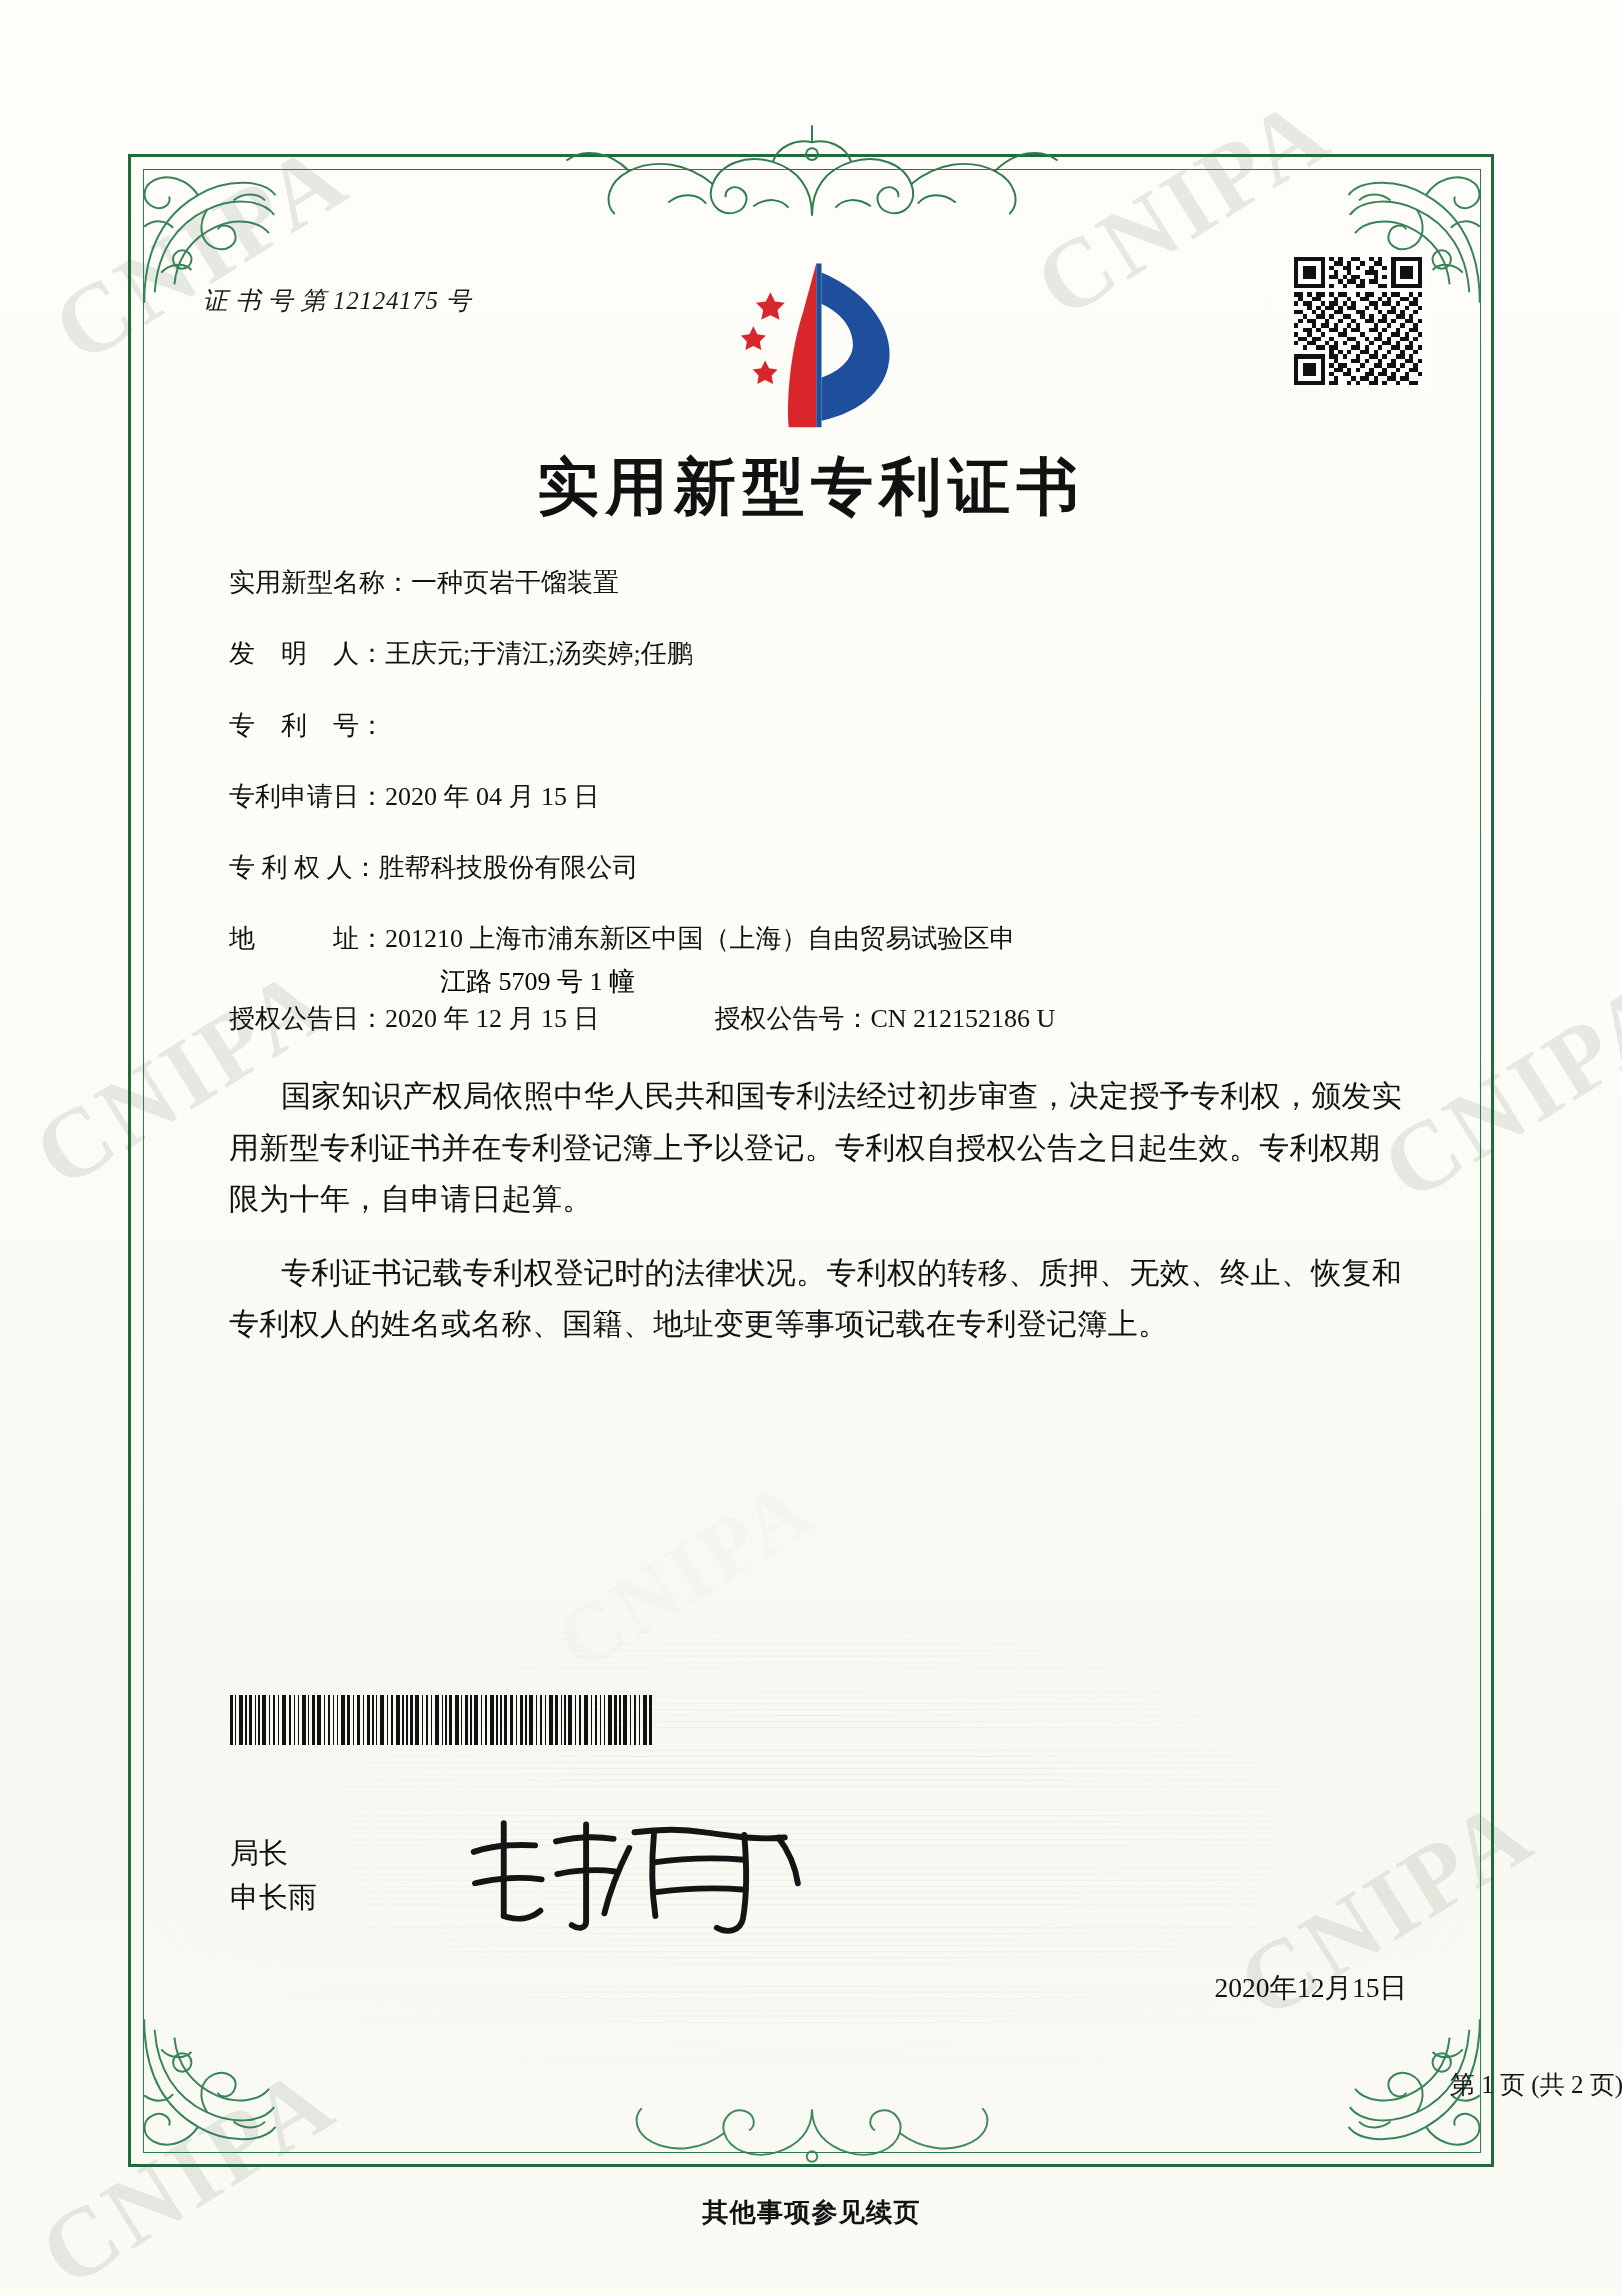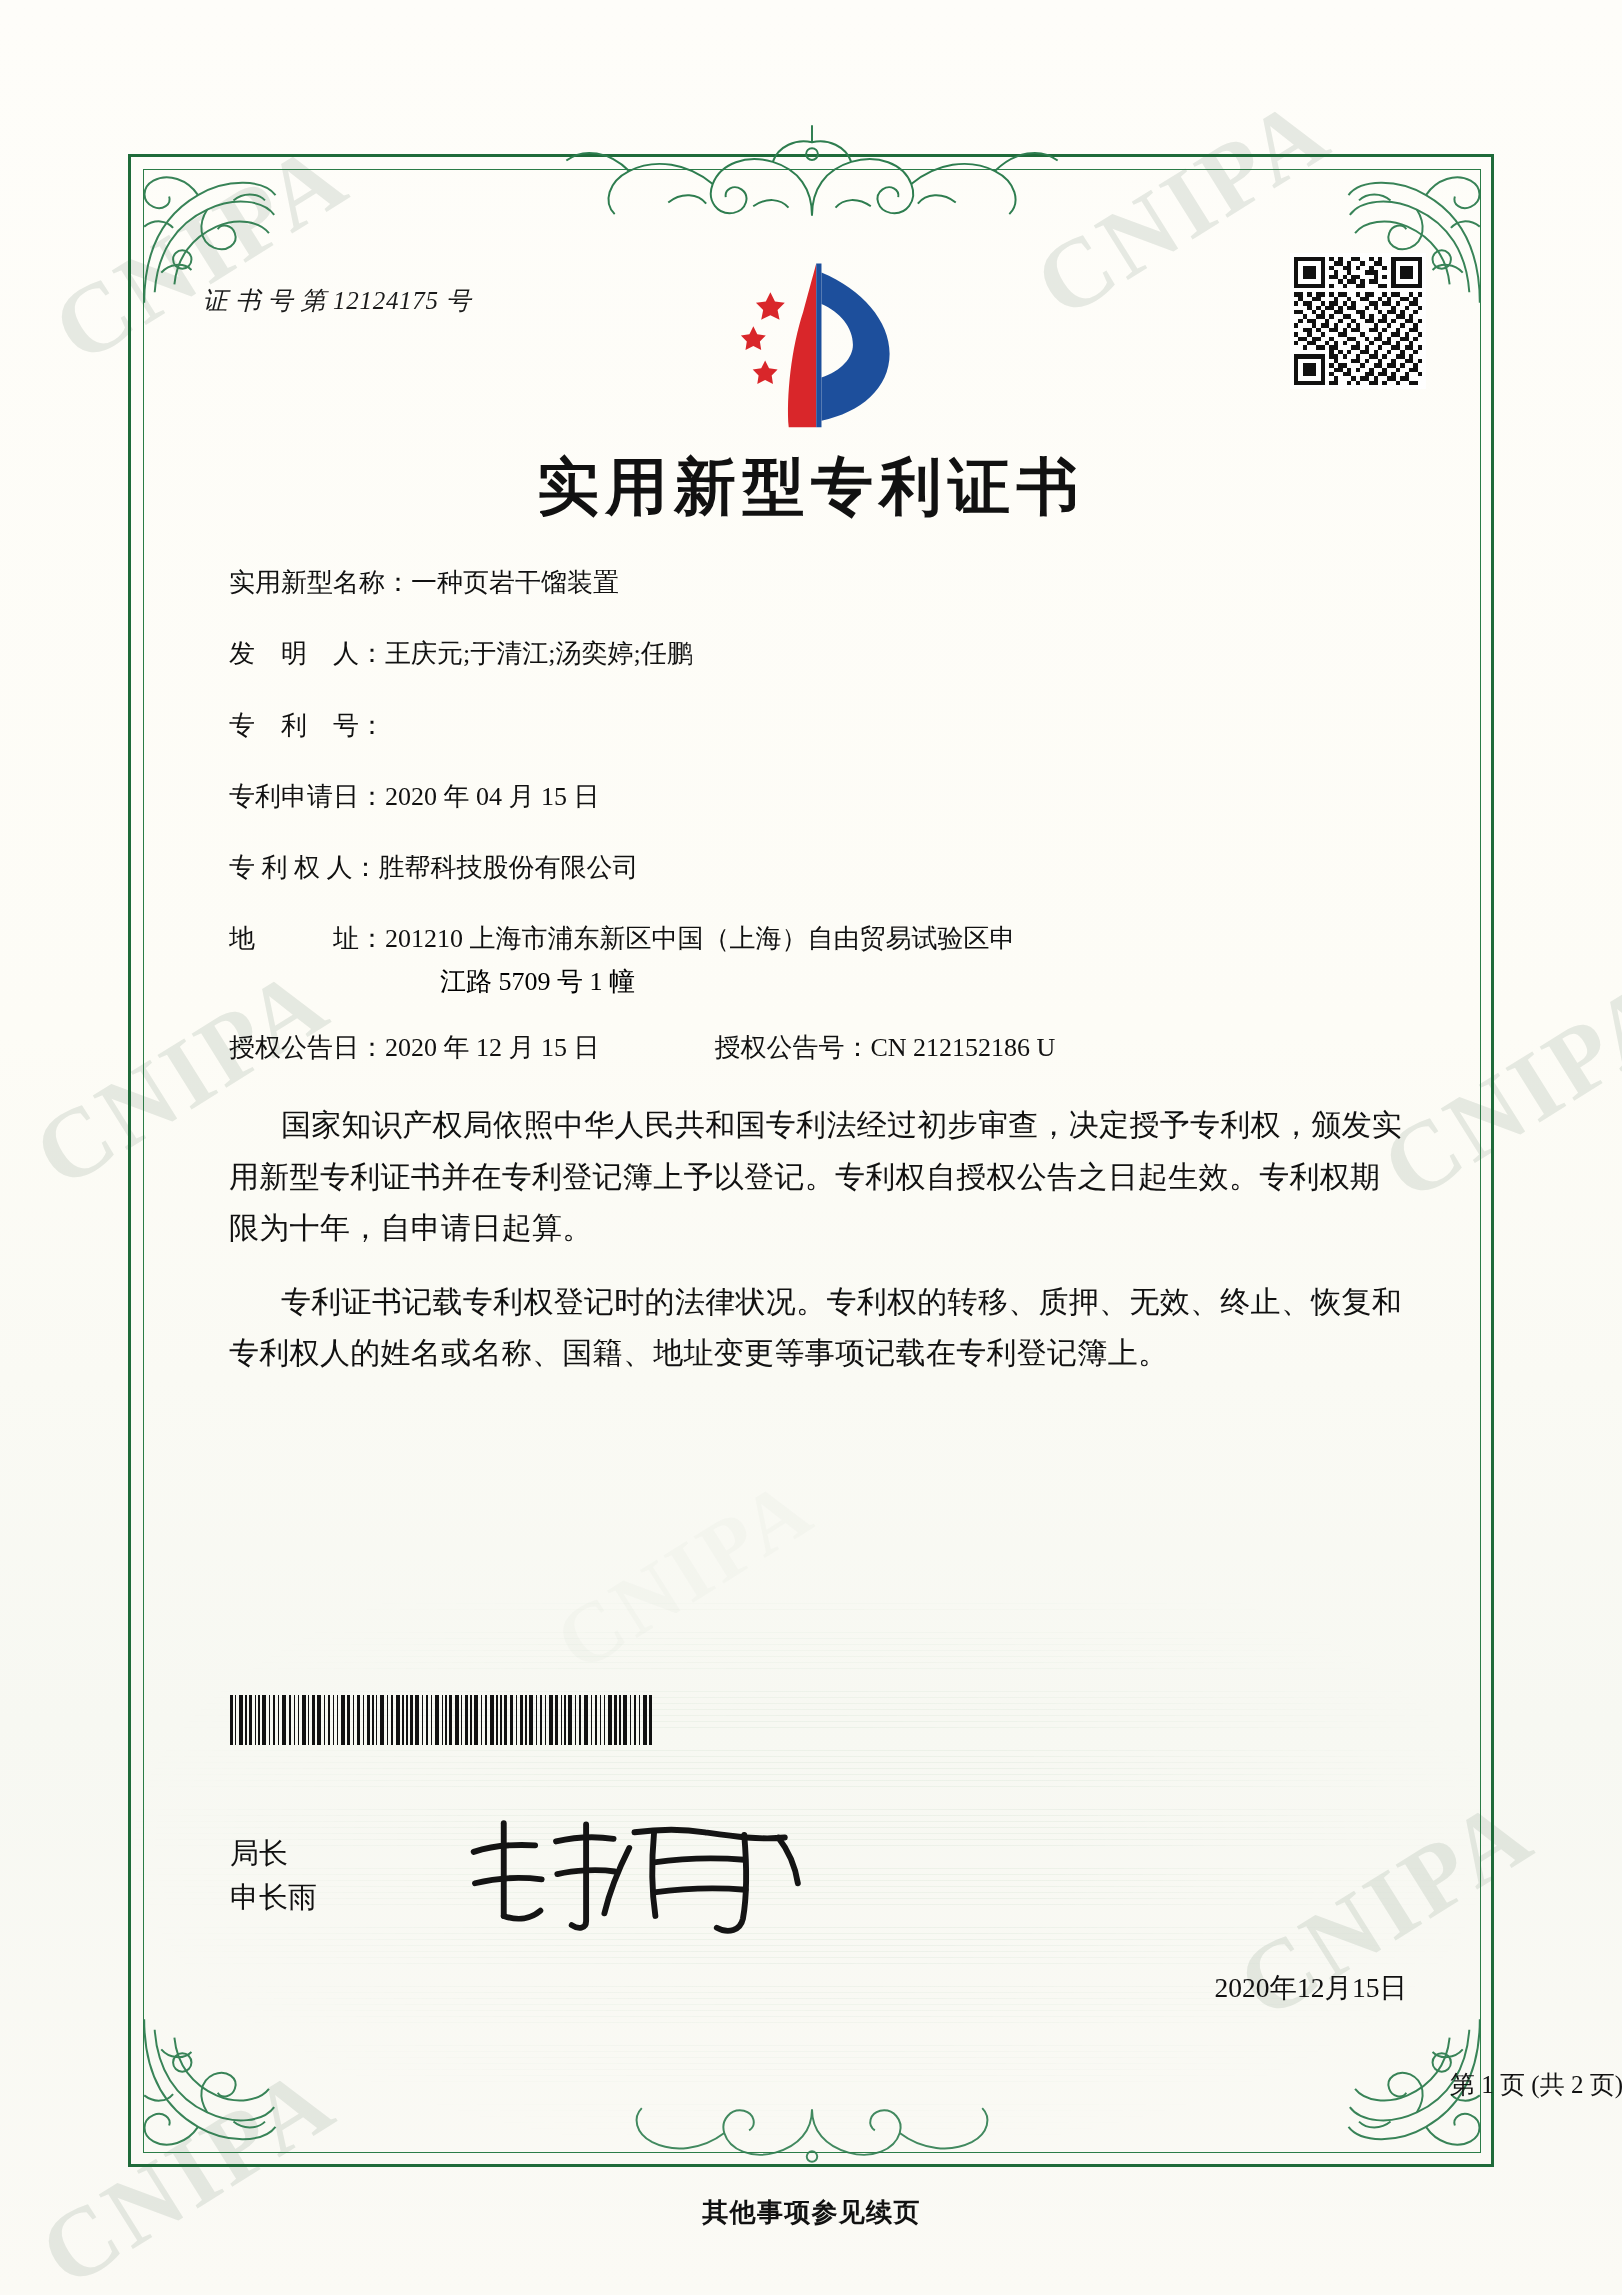--- a/index.html
+++ b/index.html
@@ -194,21 +194,20 @@
   .frow.two-col .pair {
     display: flex;
     align-items: flex-start;
   }
   .spacer-col { width: 115px; flex: 0 0 115px; }
 
   .addr-second {
     margin-left: 211px;
     font-size: 26px;
     margin-top: -21px;
-    margin-bottom: 29px;
   }
 
   .para {
     font-size: 30px;
     line-height: 1.72;
     color: #111;
     text-indent: 52px;
     margin-top: 22px;
     letter-spacing: 0.3px;
   }

